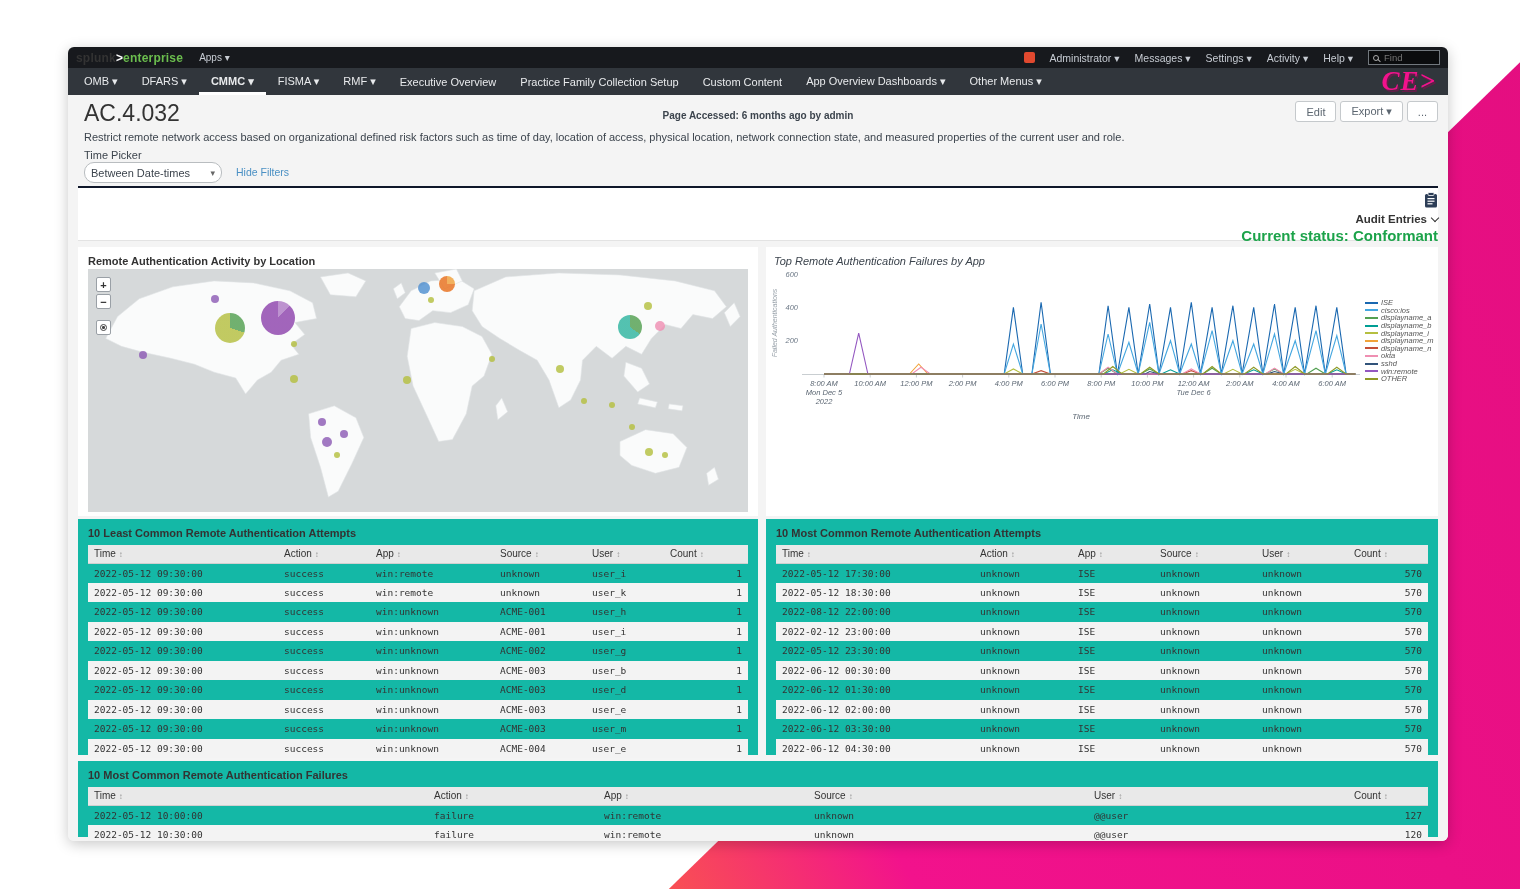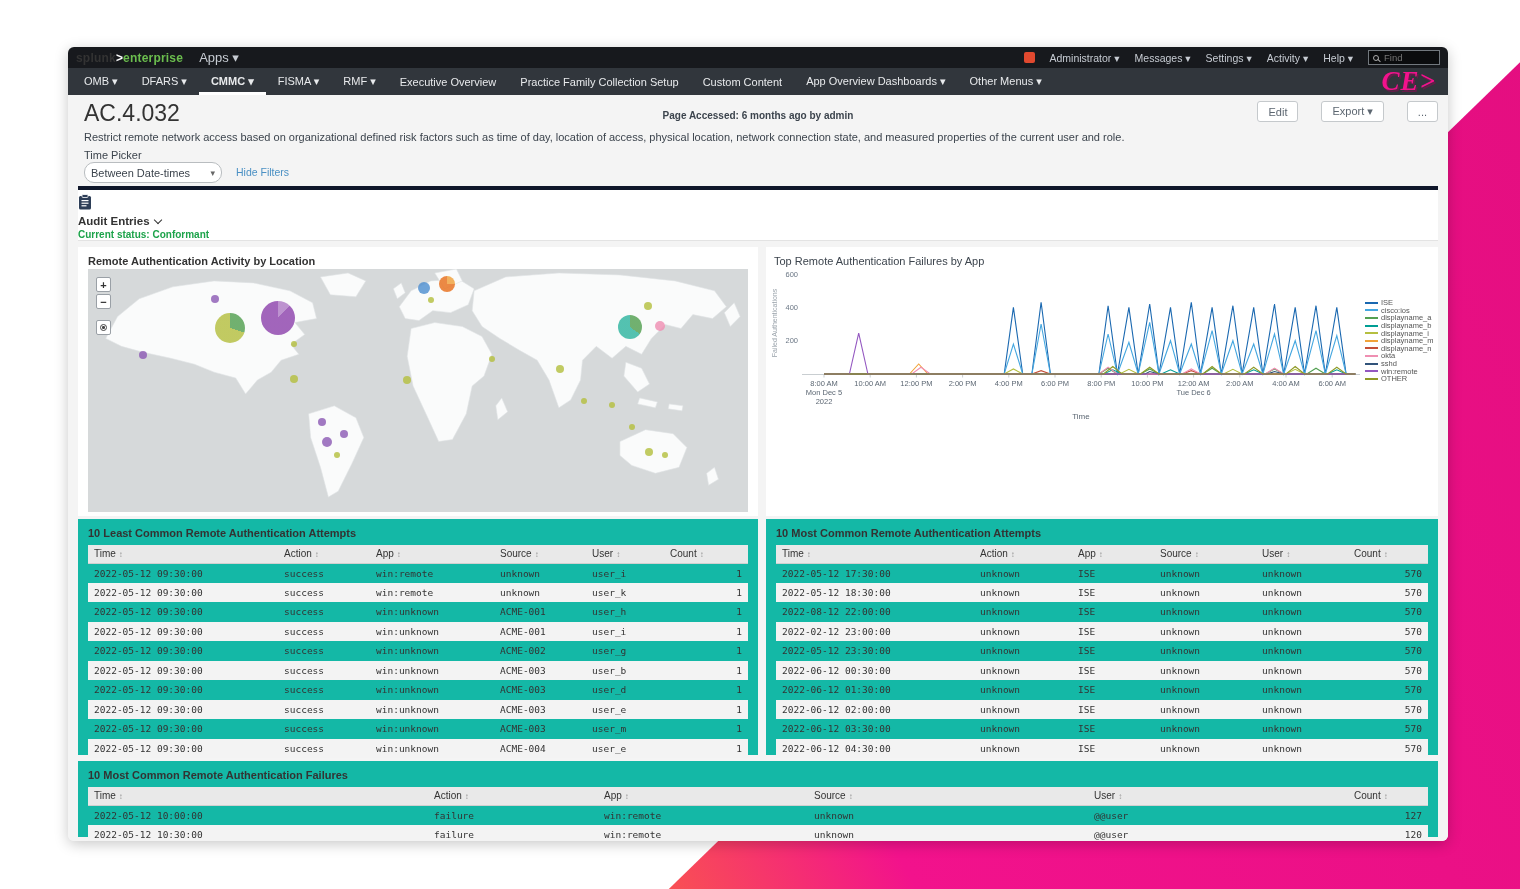--- a/index.html
+++ b/index.html
@@ -21,21 +21,21 @@
     box-shadow:0 3px 14px rgba(0,0,0,.22);
   }
   
   .topbar {
     position:absolute; left:0; top:0; right:0; height:21px; background:#17191d;
     display:flex; align-items:center; padding:0 8px; gap:16px;
   }
   .logo { font-size:12px; font-weight:bold; letter-spacing:.2px; cursor:pointer; }
   .lg-gt { color:#ffffff; }
   .lg-ent { color:#6bbd4e; font-weight:bold; }
-  .apps-menu { color:#c7ccd3; font-size:13px; cursor:pointer;text-align:right; }
+  .apps-menu { color:#c7ccd3; font-size:10px; cursor:pointer;text-align:right; }
   .topbar-right { margin-left:auto; display:flex; align-items:center; gap:15px; }
   .alert-badge { width:11px; height:11px; background:#e1492f; border-radius:2px; cursor:pointer; }
   .top-menus { display:flex; gap:15px; }
   .top-menu-item { color:#c7ccd3; font-size:10.5px; cursor:pointer; white-space:nowrap; }
   .find-box { display:flex; align-items:center; background:#0b0c0e; border:1px solid #72787e; height:15px; width:72px; padding:0 4px; }
   .find-icon { width:6px; height:6px; border:1px solid #aaa; border-radius:50%; position:relative; margin-right:3px; flex:none; }
   .find-icon::after { content:""; position:absolute; width:4px; height:1px; background:#aaa; transform:rotate(45deg); right:-3px; bottom:-1px; }
   .find-box input { background:transparent; border:none; outline:none; color:#ddd; font-size:9.5px; width:100%; font-family:"Liberation Sans",sans-serif; }
   
   .appnav {
@@ -43,36 +43,36 @@
     display:flex; align-items:center; padding:0 4px;
   }
   .appnav-items { display:flex; height:100%; align-items:stretch; }
   .appnav-item { padding:0 12px; display:flex; align-items:center; color:#e8eaec; font-size:11px; cursor:pointer; white-space:nowrap; border-bottom:3px solid transparent; border-top:3px solid transparent; }
   .appnav-item.active { font-weight:bold; border-bottom-color:#ffffff; }
   .ce-logo { margin-left:auto; margin-right:8px; font-family:"Liberation Serif", serif; font-style:italic; font-weight:bold; font-size:27px; color:#f2128c; letter-spacing:1px; text-shadow:1.5px 1.5px 0 rgba(143,10,84,.55); line-height:1; }
   
   .content { position:absolute; left:0; right:0; top:48px; bottom:0; background:#f4f4f4; }
   .page-title { position:absolute; left:16px; top:5px; font-size:23px; font-weight:normal; color:#333; margin:0; }
   .accessed { position:absolute; left:0; right:0; top:15px; text-align:center; font-size:10px; font-weight:bold; color:#3c444d; }
-  .header-actions { position:absolute; right:10px; top:6px; display:flex; gap:23px; }
+  .header-actions { position:absolute; right:10px; top:6px; display:flex; gap:4px; }
   .hbtn { background:#fff; border:1px solid #c5c9cc; border-radius:3px; color:#5c6670; font-size:11px; padding:3px 10px; cursor:pointer; font-family:"Liberation Sans",sans-serif; }
   .description { position:absolute; left:16px; top:36px; font-size:11px; color:#3c444d; }
   .tp-label { position:absolute; left:16px; top:54px; font-size:11px; color:#3c444d; }
   .tp-dropdown { position:absolute; left:16px; top:67px; width:138px; height:21px; background:#fff; border:1px solid #b9bdc0; border-radius:10px; display:flex; align-items:center; justify-content:space-between; padding:0 6px; font-size:11px; color:#3c444d; cursor:pointer; }
   .tp-caret { color:#666; font-size:9px; }
   .hide-filters { position:absolute; left:168px; top:71px; font-size:10.5px; color:#4a90c4; cursor:pointer; }
   
-  .audit-panel { position:absolute; left:10px; right:10px; top:91px; height:55px; background:#fff; border-top:4px solid #0f172a; border-bottom:1px solid #e3e3e3; text-align:left; padding-top:4px; }
+  .audit-panel { position:absolute; left:10px; right:10px; top:91px; height:55px; background:#fff; border-top:2px solid #0f172a; border-bottom:1px solid #e3e3e3; text-align:right; padding-top:4px; }
   .audit-title { font-size:11.5px; font-weight:bold; color:#333; margin-top:1px; cursor:pointer; }
   .chev { width:6px; height:6px; border-right:1.6px solid #333; border-bottom:1.6px solid #333; transform:rotate(45deg); display:inline-block; margin-left:5px; vertical-align:2px; }
-  .audit-status { font-size:10px; font-weight:bold; color:#1ca34a; margin-top:2px; }
+  .audit-status { font-size:15px; font-weight:bold; color:#1ca34a; margin-top:2px; }
   
   .panel { position:absolute; background:#fff; }
   .map-panel { left:10px; top:152px; width:680px; height:269px; }
-  .chart-panel { left:698px; top:152px; width:672px; height:269px; }
+  .chart-panel { left:698px; top:152px; width:672px; height:269px;font-style:italic; }
   .panel-title-bold { font-size:11px; font-weight:bold; color:#333; margin:8px 10px 4px; }
   .panel-title-plain { font-size:11px; font-weight:normal; color:#3c444d; margin:8px 10px 0 8px; }
   .map-box { position:absolute; left:10px; right:10px; top:22px; bottom:4px; background:#d6d9da; overflow:hidden; }
   .map-land { position:absolute; inset:0; width:100%; height:100%; }
   .bubble { position:absolute; border-radius:50%; opacity:.82; cursor:pointer; }
   .map-controls { position:absolute; left:8px; top:8px; display:flex; flex-direction:column; gap:2px; z-index:5; }
   .zbtn { width:15px; height:15px; background:#fff; border:1px solid #9aa0a6; border-radius:2px; font-size:11px; line-height:10px; padding:0; color:#333; font-weight:bold; cursor:pointer; }
   .zbtn.loc { margin-top:9px; display:flex; align-items:center; justify-content:center; }
   .loc-icon { width:7px; height:7px; border:1.2px solid #444; border-radius:50%; position:relative; }
   .loc-icon::after { content:""; position:absolute; left:1.4px; top:1.4px; width:2.4px; height:2.4px; background:#444; border-radius:50%; }

